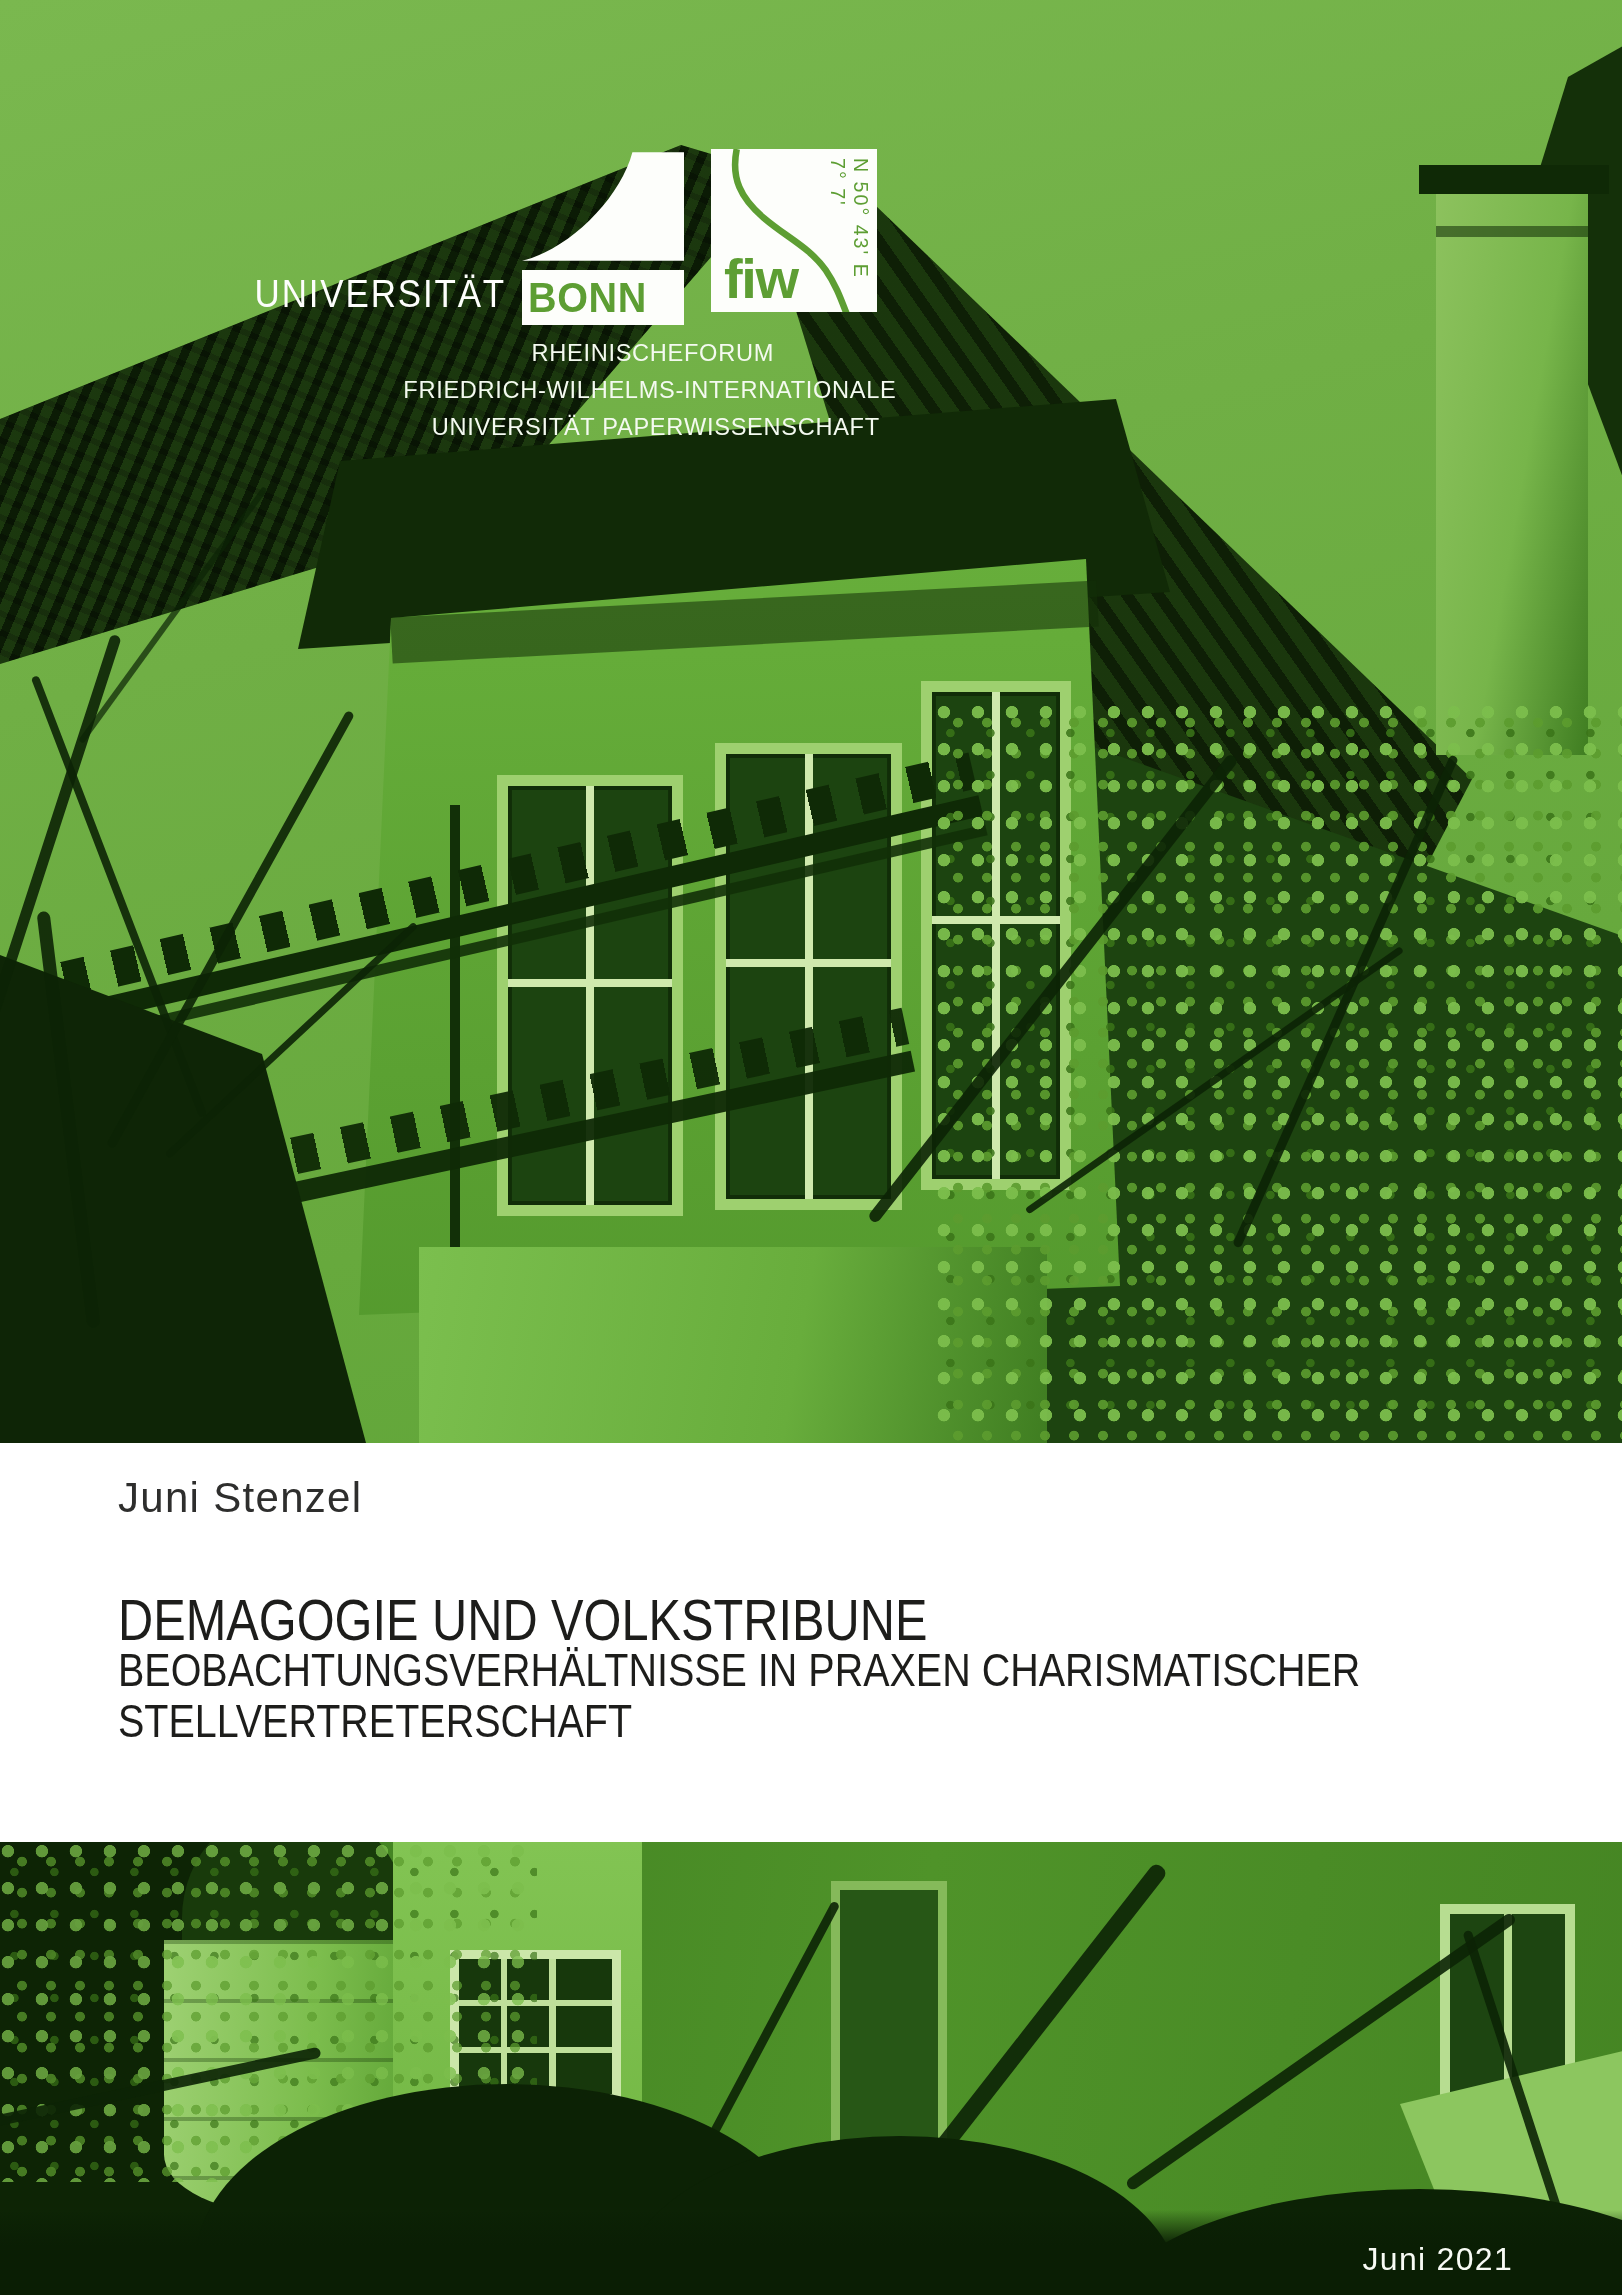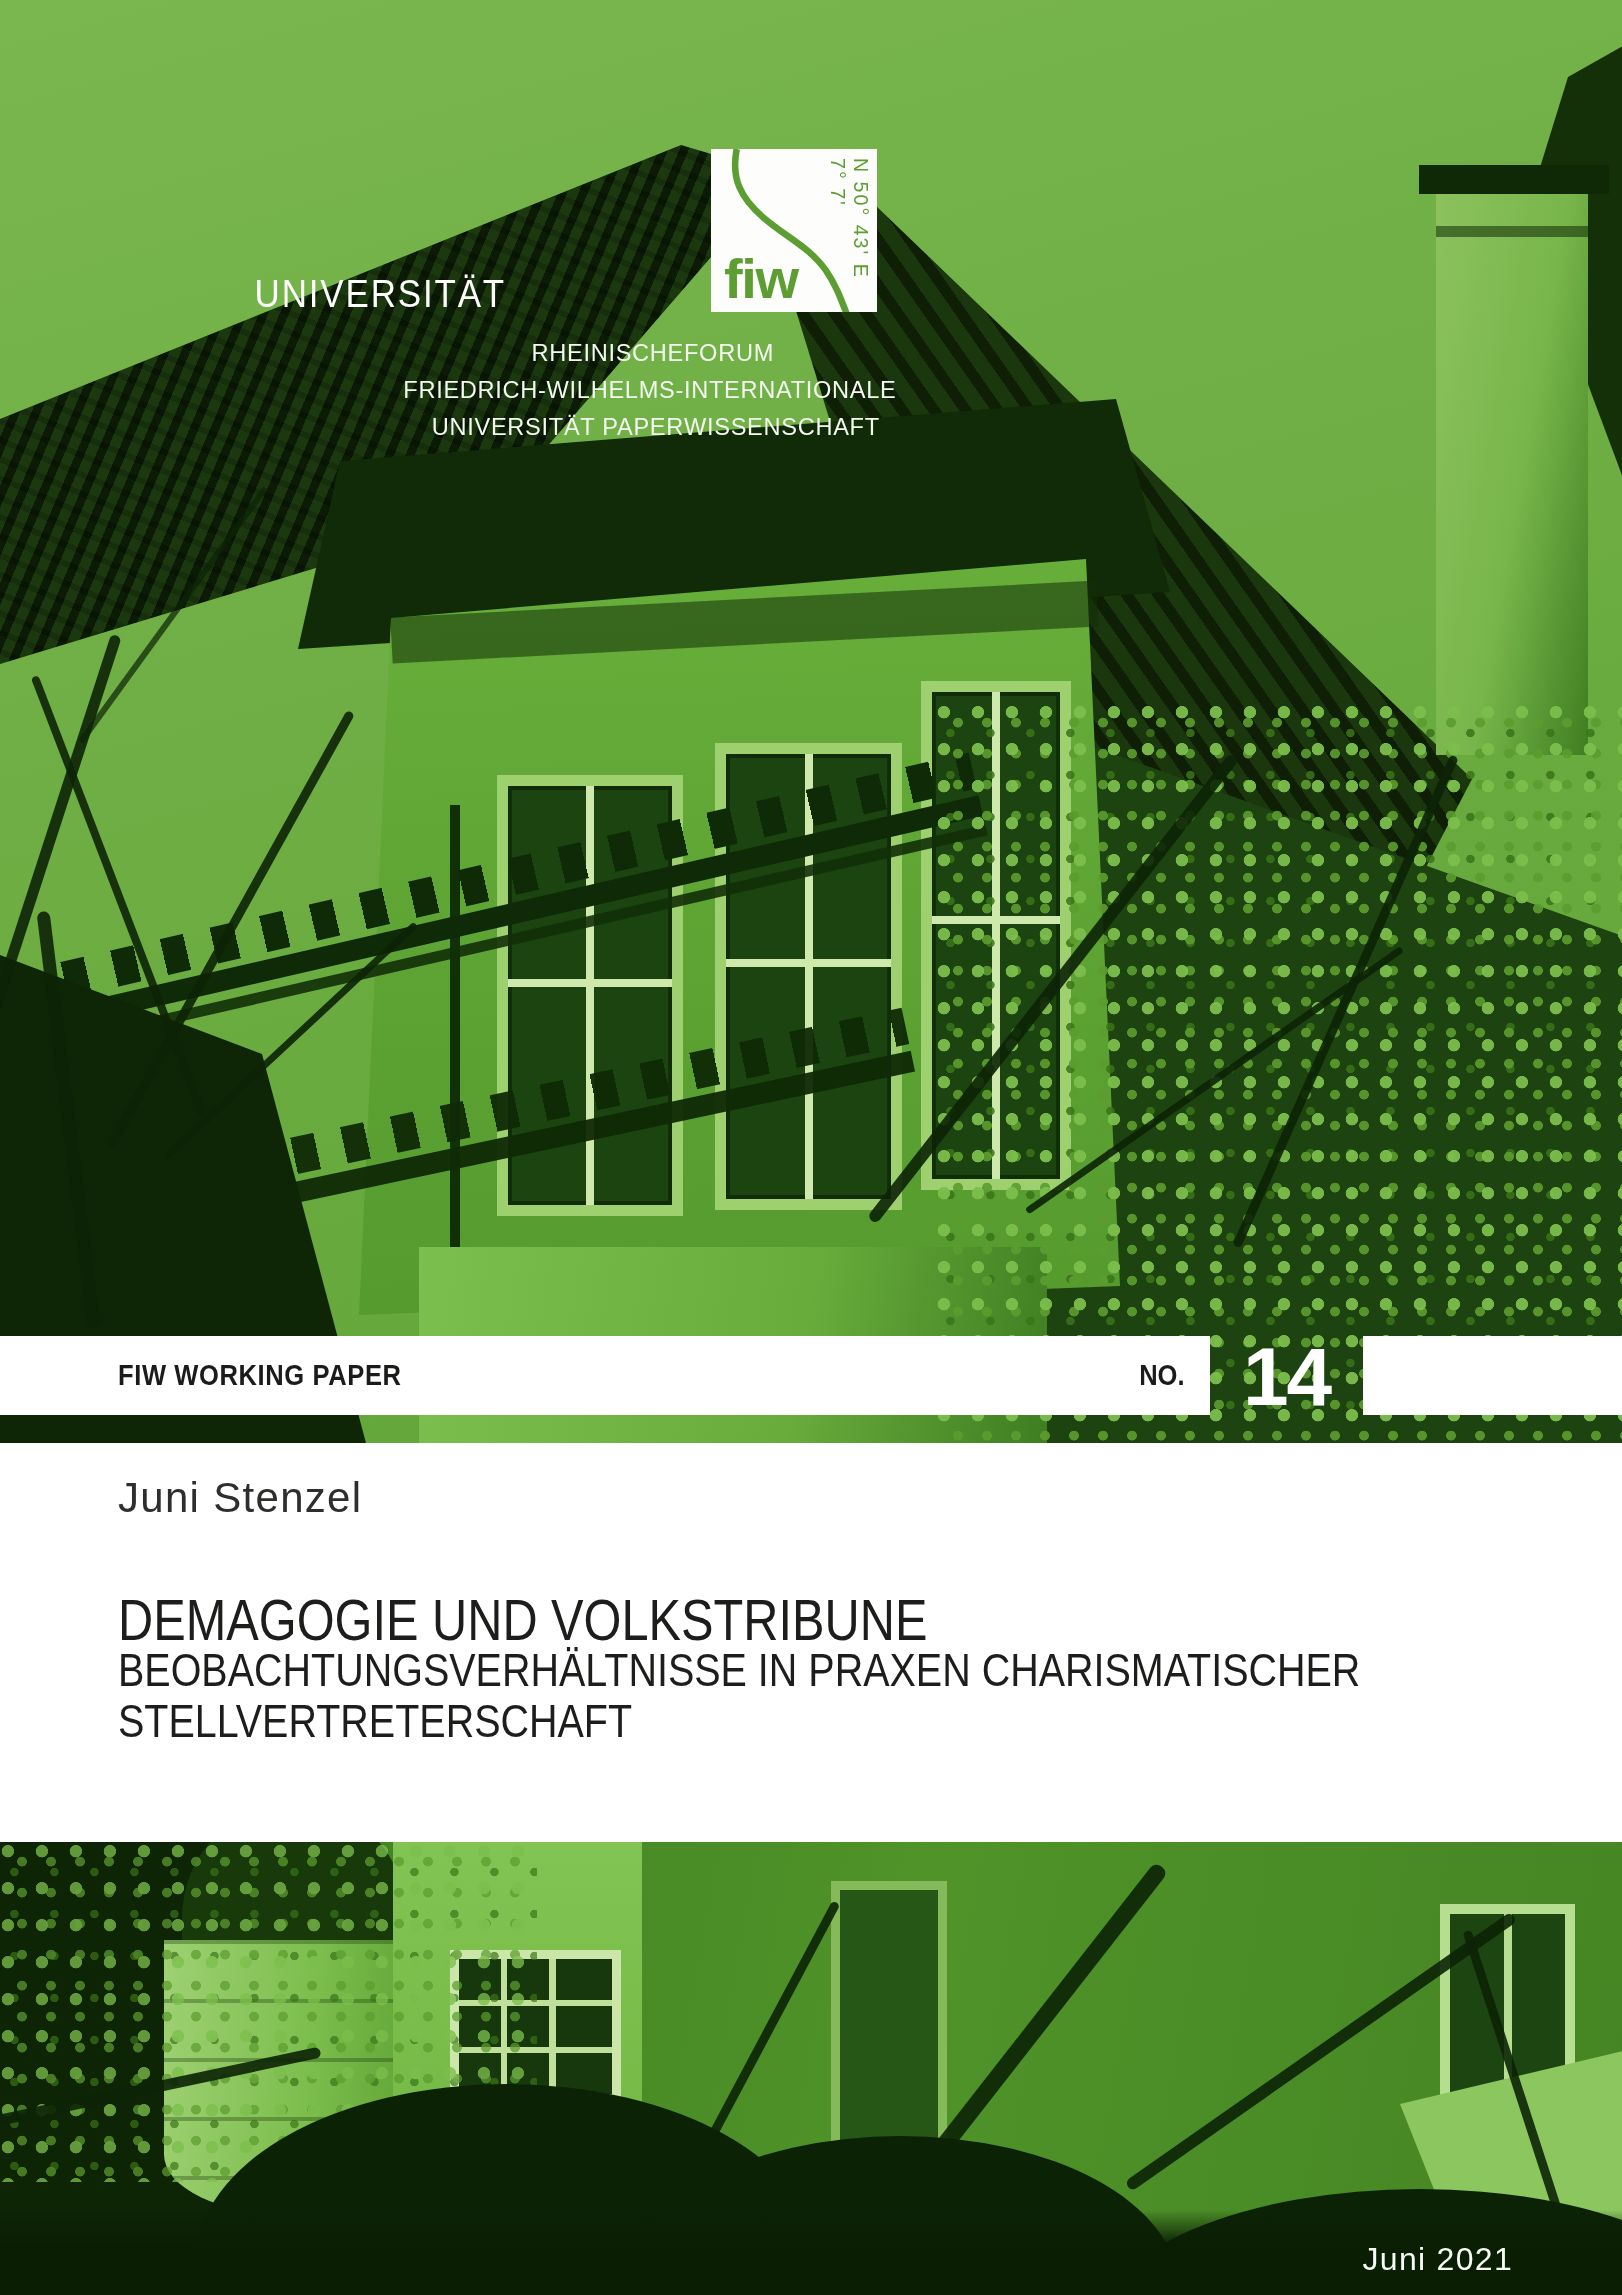--- a/index.html
+++ b/index.html
@@ -184,20 +184,28 @@
     <div class="branch t-b3"></div>
     <div class="branch t-b4"></div>
     <div class="branch t-b5"></div>
     <div class="branch t-b6"></div>
     <div class="shape blossoms t-blossoms"></div>
     <div class="branch t-bb1"></div>
     <div class="branch t-bb2"></div>
     <div class="branch t-bb3"></div>
 
     <div class="abs uni-text">UNIVERSITÄT</div>
+    <div class="abs bonn-logo">
+      <svg width="162" height="109" viewBox="0 0 248 166">
+        <path d="M 0 166 C 70 150, 150 72, 169 0 L 248 0 L 248 166 Z" fill="#fdfefb"></path>
+      </svg>
+      <div class="bonn-strip">
+        <span class="bonn-text">BONN</span>
+      </div>
+    </div>
     <div class="abs fiw-box">
       <svg width="166" height="163" viewBox="0 0 253 249" style="position:absolute;left:0;top:0;">
         <path d="M 39 0 C 30 45, 45 75, 80 105 C 115 135, 150 150, 175 185 C 190 207, 197 226, 207 252" fill="none" stroke="#5d9e33" stroke-width="10"></path>
       </svg>
       <span class="fiw-text">fiw</span>
       <span class="fiw-coords">N 50° 43' E 7° 7'</span>
     </div>
     <div class="abs inst">
       <div class="inst-row">
         <span class="inst-l">RHEINISCHE</span>
@@ -207,28 +215,20 @@
         <span class="inst-l">FRIEDRICH-WILHELMS-</span>
         <span class="inst-r">INTERNATIONALE</span>
       </div>
       <div class="inst-row">
         <span class="inst-l">UNIVERSITÄT PAPER</span>
         <span class="inst-r">WISSENSCHAFT</span>
       </div>
     </div>
   </div>
 
-  <div class="band">
-    <div class="band-left">
-      <span class="series-label">FIW WORKING PAPER</span>
-      <span class="no-label">NO.</span>
-    </div>
-    <div class="band-num">14</div>
-    <div class="band-right"></div>
-  </div>
 
   <div class="abs author">Juni Stenzel</div>
   <div class="abs title">DEMAGOGIE UND VOLKSTRIBUNE</div>
   <div class="abs subtitle">
     <span style="display:block">BEOBACHTUNGSVERHÄLTNISSE IN PRAXEN CHARISMATISCHER</span>
     <span style="display:block">STELLVERTRETERSCHAFT</span>
   </div>
 
   <div class="photo-bottom">
     <div class="shape b-dark-left"></div>

